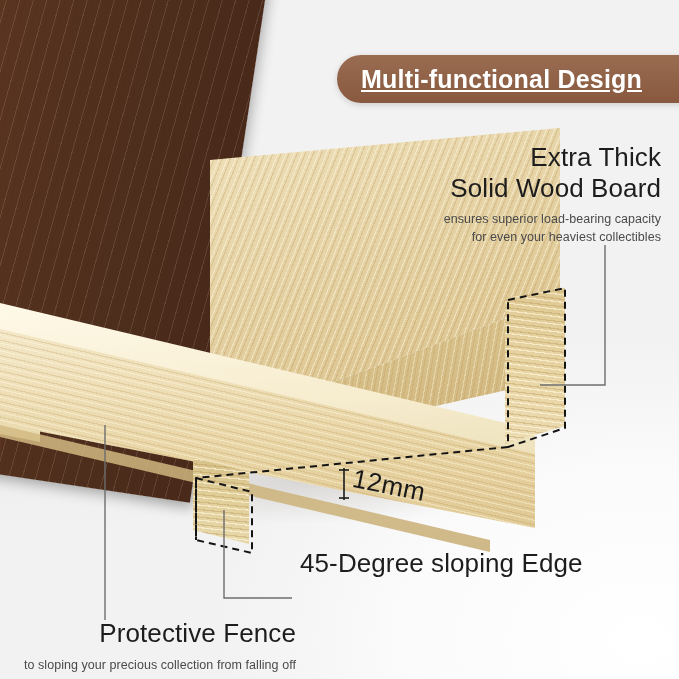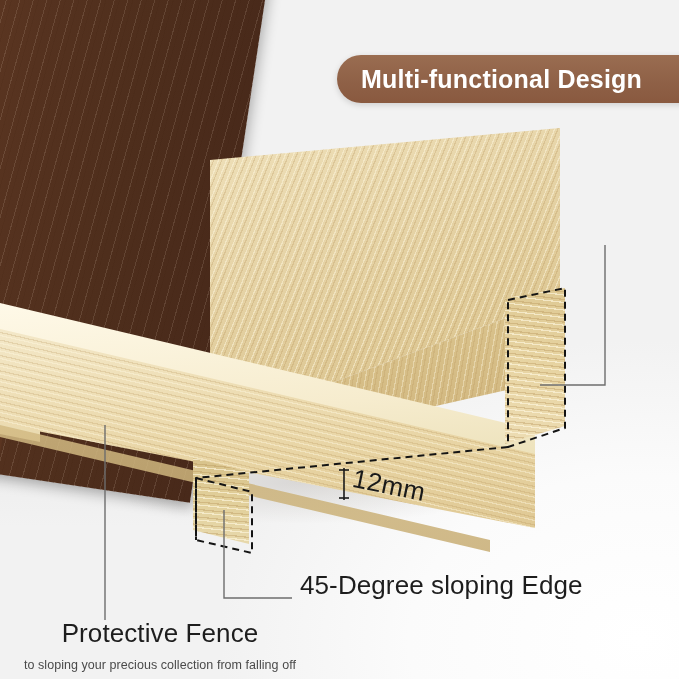--- a/index.html
+++ b/index.html
@@ -143,35 +143,36 @@
   .banner{
     position:absolute; left:337px; top:55px; width:350px; height:48px;
     border-radius:24px 0 0 24px;
     background:linear-gradient(180deg,#9a6d51 0%, #8f6147 55%, #89593f 100%);
     display:flex; align-items:center; padding-left:24px;
     box-shadow:0 2px 6px rgba(0,0,0,.15);
   }
   .banner-text{
     color:#fff; font-size:25px; font-weight:700; letter-spacing:.2px;
     white-space:nowrap;
+    text-decoration:underline;
   }
 
   
   .callout{ position:absolute; }
   .c-title{
     font-size:26px; font-weight:400; color:#1d1d1d; line-height:1.18;
     letter-spacing:.1px; white-space:nowrap;
   }
   .c-sub{
     font-size:12.5px; color:#4a4a4a; line-height:1.45; margin-top:7px;
     letter-spacing:.05px; white-space:nowrap;
   }
   .co-right{ right:18px; top:142px; text-align:right; }
-  .co-deg{ left:300px; top:570px; text-align:left; }
-  .co-fence{ left:24px; top:618px; text-align:center; }
+  .co-deg{ left:300px; top:548px; text-align:left; }
+  .co-fence{ left:24px; top:618px; text-align:right; }
 
   .mm-label{
     position:absolute; left:356px; top:463px;
     font-size:26px; color:#1a1a1a; font-weight:400;
     transform:rotate(11.5deg); transform-origin:left top;
     letter-spacing:.3px;
   }
 </style>
 </head>
 <body>
@@ -231,20 +232,28 @@
 
     <line x1="105" y1="425" x2="105" y2="620" stroke="#6d6d6d" stroke-width="1.4"></line>
   </svg>
 
   <div class="mm-label">12mm</div>
 
   <div class="banner">
     <span class="banner-text">Multi-functional Design</span>
   </div>
 
+  <div class="callout co-right">
+    <div class="c-title">Extra Thick</div>
+    <div class="c-title">Solid Wood Board</div>
+    <div class="c-sub">
+      <div>ensures superior load-bearing capacity</div>
+      <div>for even your heaviest collectibles</div>
+    </div>
+  </div>
 
   <div class="callout co-deg">
     <div class="c-title">45-Degree sloping Edge</div>
   </div>
 
   <div class="callout co-fence">
     <div class="c-title">Protective Fence</div>
     <div class="c-sub">to sloping your precious collection from falling off</div>
   </div>
 

